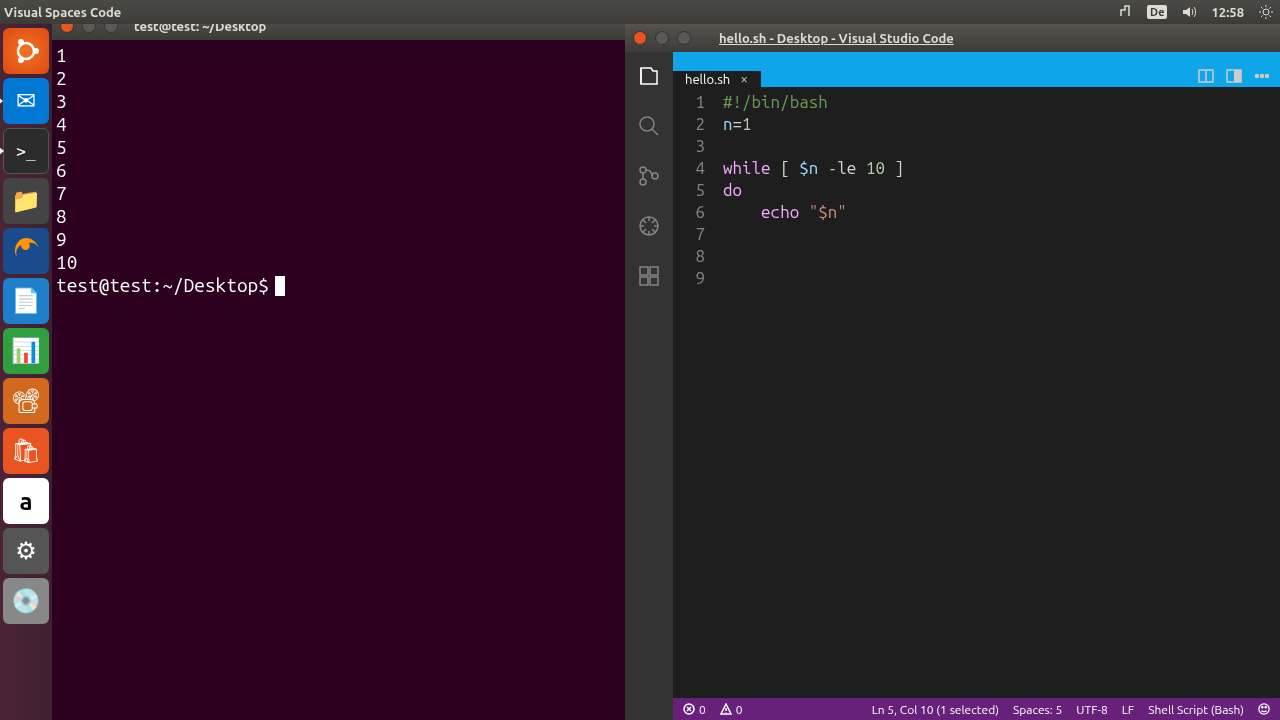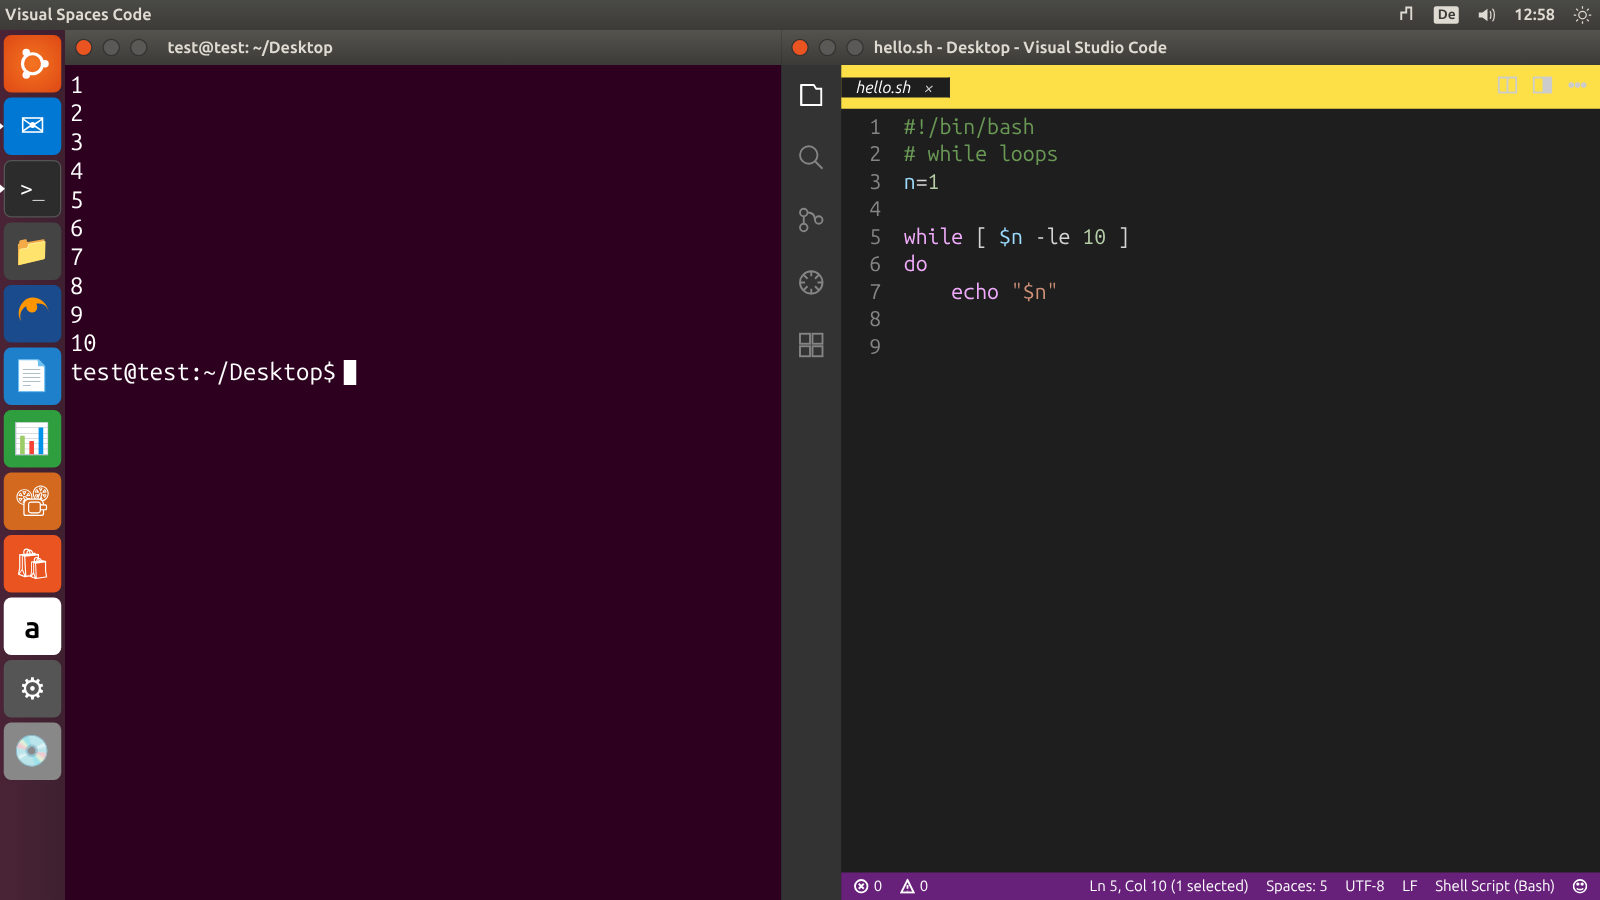--- a/index.html
+++ b/index.html
@@ -25,42 +25,42 @@
 .launcher-item.writer { background: #1e7fcb; }
 .launcher-item.calc { background: #2e9e3f; }
 .launcher-item.impress { background: #d2691e; }
 .launcher-item.software { background: #e95420; }
 .launcher-item.amazon { background: #fff; color: #000; font-weight: bold; }
 .launcher-item.settings { background: #555; }
 .launcher-item.disk { background: #888; }
 .launcher-arrow { position: absolute; left: -6px; top: 50%; transform: translateY(-50%); width: 0; height: 0; border-top: 5px solid transparent; border-bottom: 5px solid transparent; border-left: 6px solid #fff; }
 
 
-.terminal-window { position: absolute; top: 24px; left: 52px; width: 573px; bottom: 0; background: #2c001e; display: flex; flex-direction: column; }
+.terminal-window { position: absolute; top: 12px; left: 52px; width: 573px; bottom: 0; background: #2c001e; display: flex; flex-direction: column; }
 .term-titlebar { height: 28px; background: linear-gradient(#54534e, #3c3b37); display: flex; align-items: center; padding: 0 8px; gap: 8px; }
 .win-btn { width: 14px; height: 14px; border-radius: 50%; background: #5a5955; border: 1px solid #333; }
 .win-btn.close { background: #e95420; }
 .term-title { color: #dfdbd2; font-size: 13px; font-weight: bold; margin-left: 8px; }
 .term-body { flex: 1; padding: 4px 4px; font-family: "Ubuntu Mono", monospace; font-size: 19px; line-height: 23px; color: #fff; }
 .term-line { white-space: pre; }
 .prompt { color: #fff; }
 .cursor { display: inline-block; width: 10px; height: 20px; background: #fff; vertical-align: text-bottom; margin-left: 6px; }
 
 
 .vscode-window { position: absolute; top: 24px; left: 625px; right: 0; bottom: 0; background: #1e1e1e; display: flex; flex-direction: column; }
 .vsc-titlebar { height: 28px; background: linear-gradient(#54534e, #3c3b37); display: flex; align-items: center; padding: 0 8px; gap: 8px; }
 .vsc-titlebar .win-btn.close { background: #e95420; }
-.vsc-title { color: #dfdbd2; font-size: 13px; font-weight: bold; margin-left: 0; }
+.vsc-title { color: #dfdbd2; font-size: 13px; font-weight: bold; margin-left: 20px; text-decoration: underline; }
 .vsc-main { flex: 1; display: flex; min-height: 0; }
 .activity-bar { width: 48px; background: #333333; display: flex; flex-direction: column; align-items: center; padding-top: 10px; gap: 22px; }
 .activity-icon { width: 28px; height: 28px; display: flex; align-items: center; justify-content: center; }
 .activity-icon svg { width: 24px; height: 24px; stroke: #858585; fill: none; stroke-width: 1.5; }
 .activity-icon.active svg { stroke: #fff; }
 .editor-area { flex: 1; display: flex; flex-direction: column; min-width: 0; }
-.tab-bar { height: 35px; background: #fde047; display: flex; align-items: center; font-style: italic; }
+.tab-bar { height: 35px; background: #0ea5e9; display: flex; align-items: flex-end; }
 .tab { background: #1e1e1e; padding: 0 12px; display: flex; align-items: center; gap: 10px; color: #fff; font-size: 13px; border-right: 1px solid #252526; }
 .tab .close-x { color: #ccc; font-size: 14px; cursor: pointer; }
 .tab-actions { margin-left: auto; display: flex; align-items: center; gap: 12px; padding-right: 10px; }
 .tab-actions svg { width: 16px; height: 16px; stroke: #ccc; fill: none; stroke-width: 1.5; }
 .editor-body { flex: 1; display: flex; font-family: "Consolas", "Ubuntu Mono", monospace; font-size: 17px; line-height: 22px; padding-top: 4px; }
 .gutter { width: 50px; text-align: right; color: #858585; padding-right: 18px; }
 .gutter div { height: 22px; }
 .code { flex: 1; color: #d4d4d4; }
 .code-line { height: 22px; white-space: pre; }
 .c-comment { color: #6a9955; }
@@ -228,21 +228,20 @@
             <div>3</div>
             <div>4</div>
             <div>5</div>
             <div>6</div>
             <div>7</div>
             <div>8</div>
             <div>9</div>
         </div>
         <div class="code">
           <div class="code-line"><span class="c-comment">#!/bin/bash</span></div>
-          <div class="code-line"><span class="c-comment"># while loops</span></div>
           <div class="code-line"><span class="c-var">n</span><span class="c-op">=</span><span class="c-num">1</span></div>
           <div class="code-line"></div>
           <div class="code-line"><span class="c-keyword">while</span> <span class="c-op">[</span> <span class="c-var">$n</span> <span class="c-op">-le</span> <span class="c-num">10</span> <span class="c-op">]</span></div>
           <div class="code-line"><span class="c-keyword">do</span></div>
           <div class="code-line">    <span class="c-keyword">echo</span> <span class="c-string">"$n"</span></div>
         </div>
       </div>
       <div class="status-bar">
         <div class="status-item">
             <svg viewBox="0 0 12 12">

